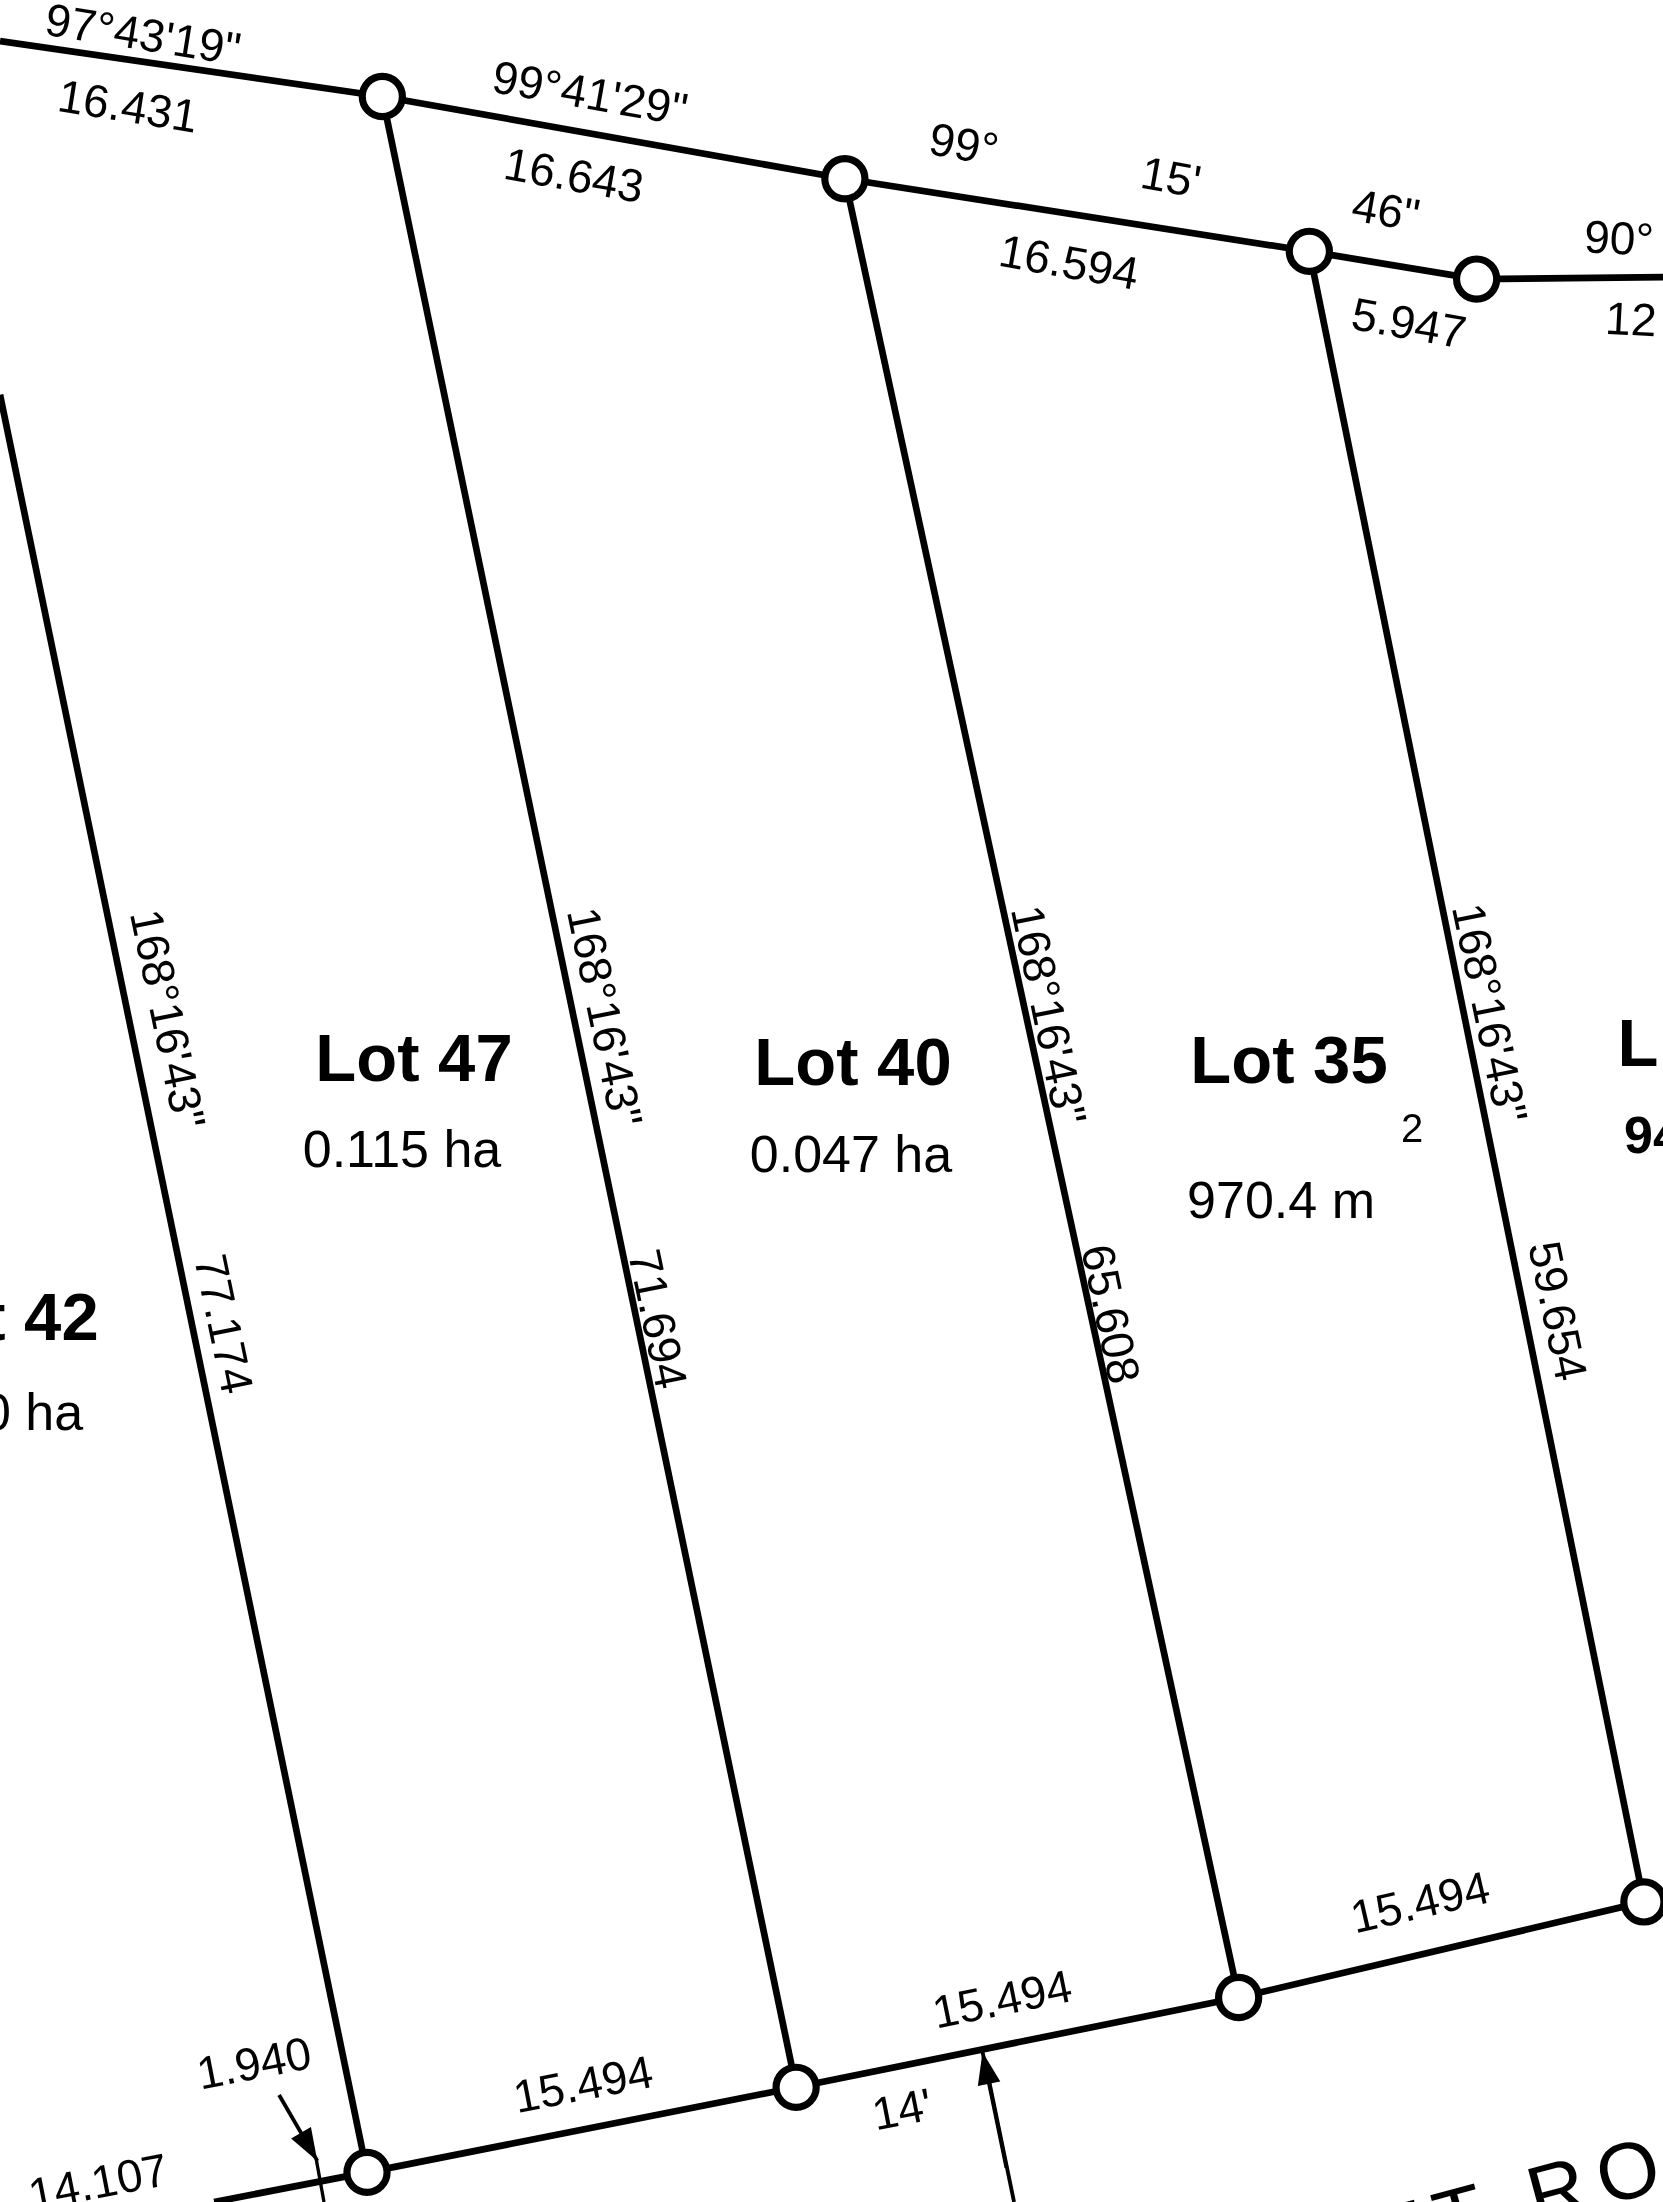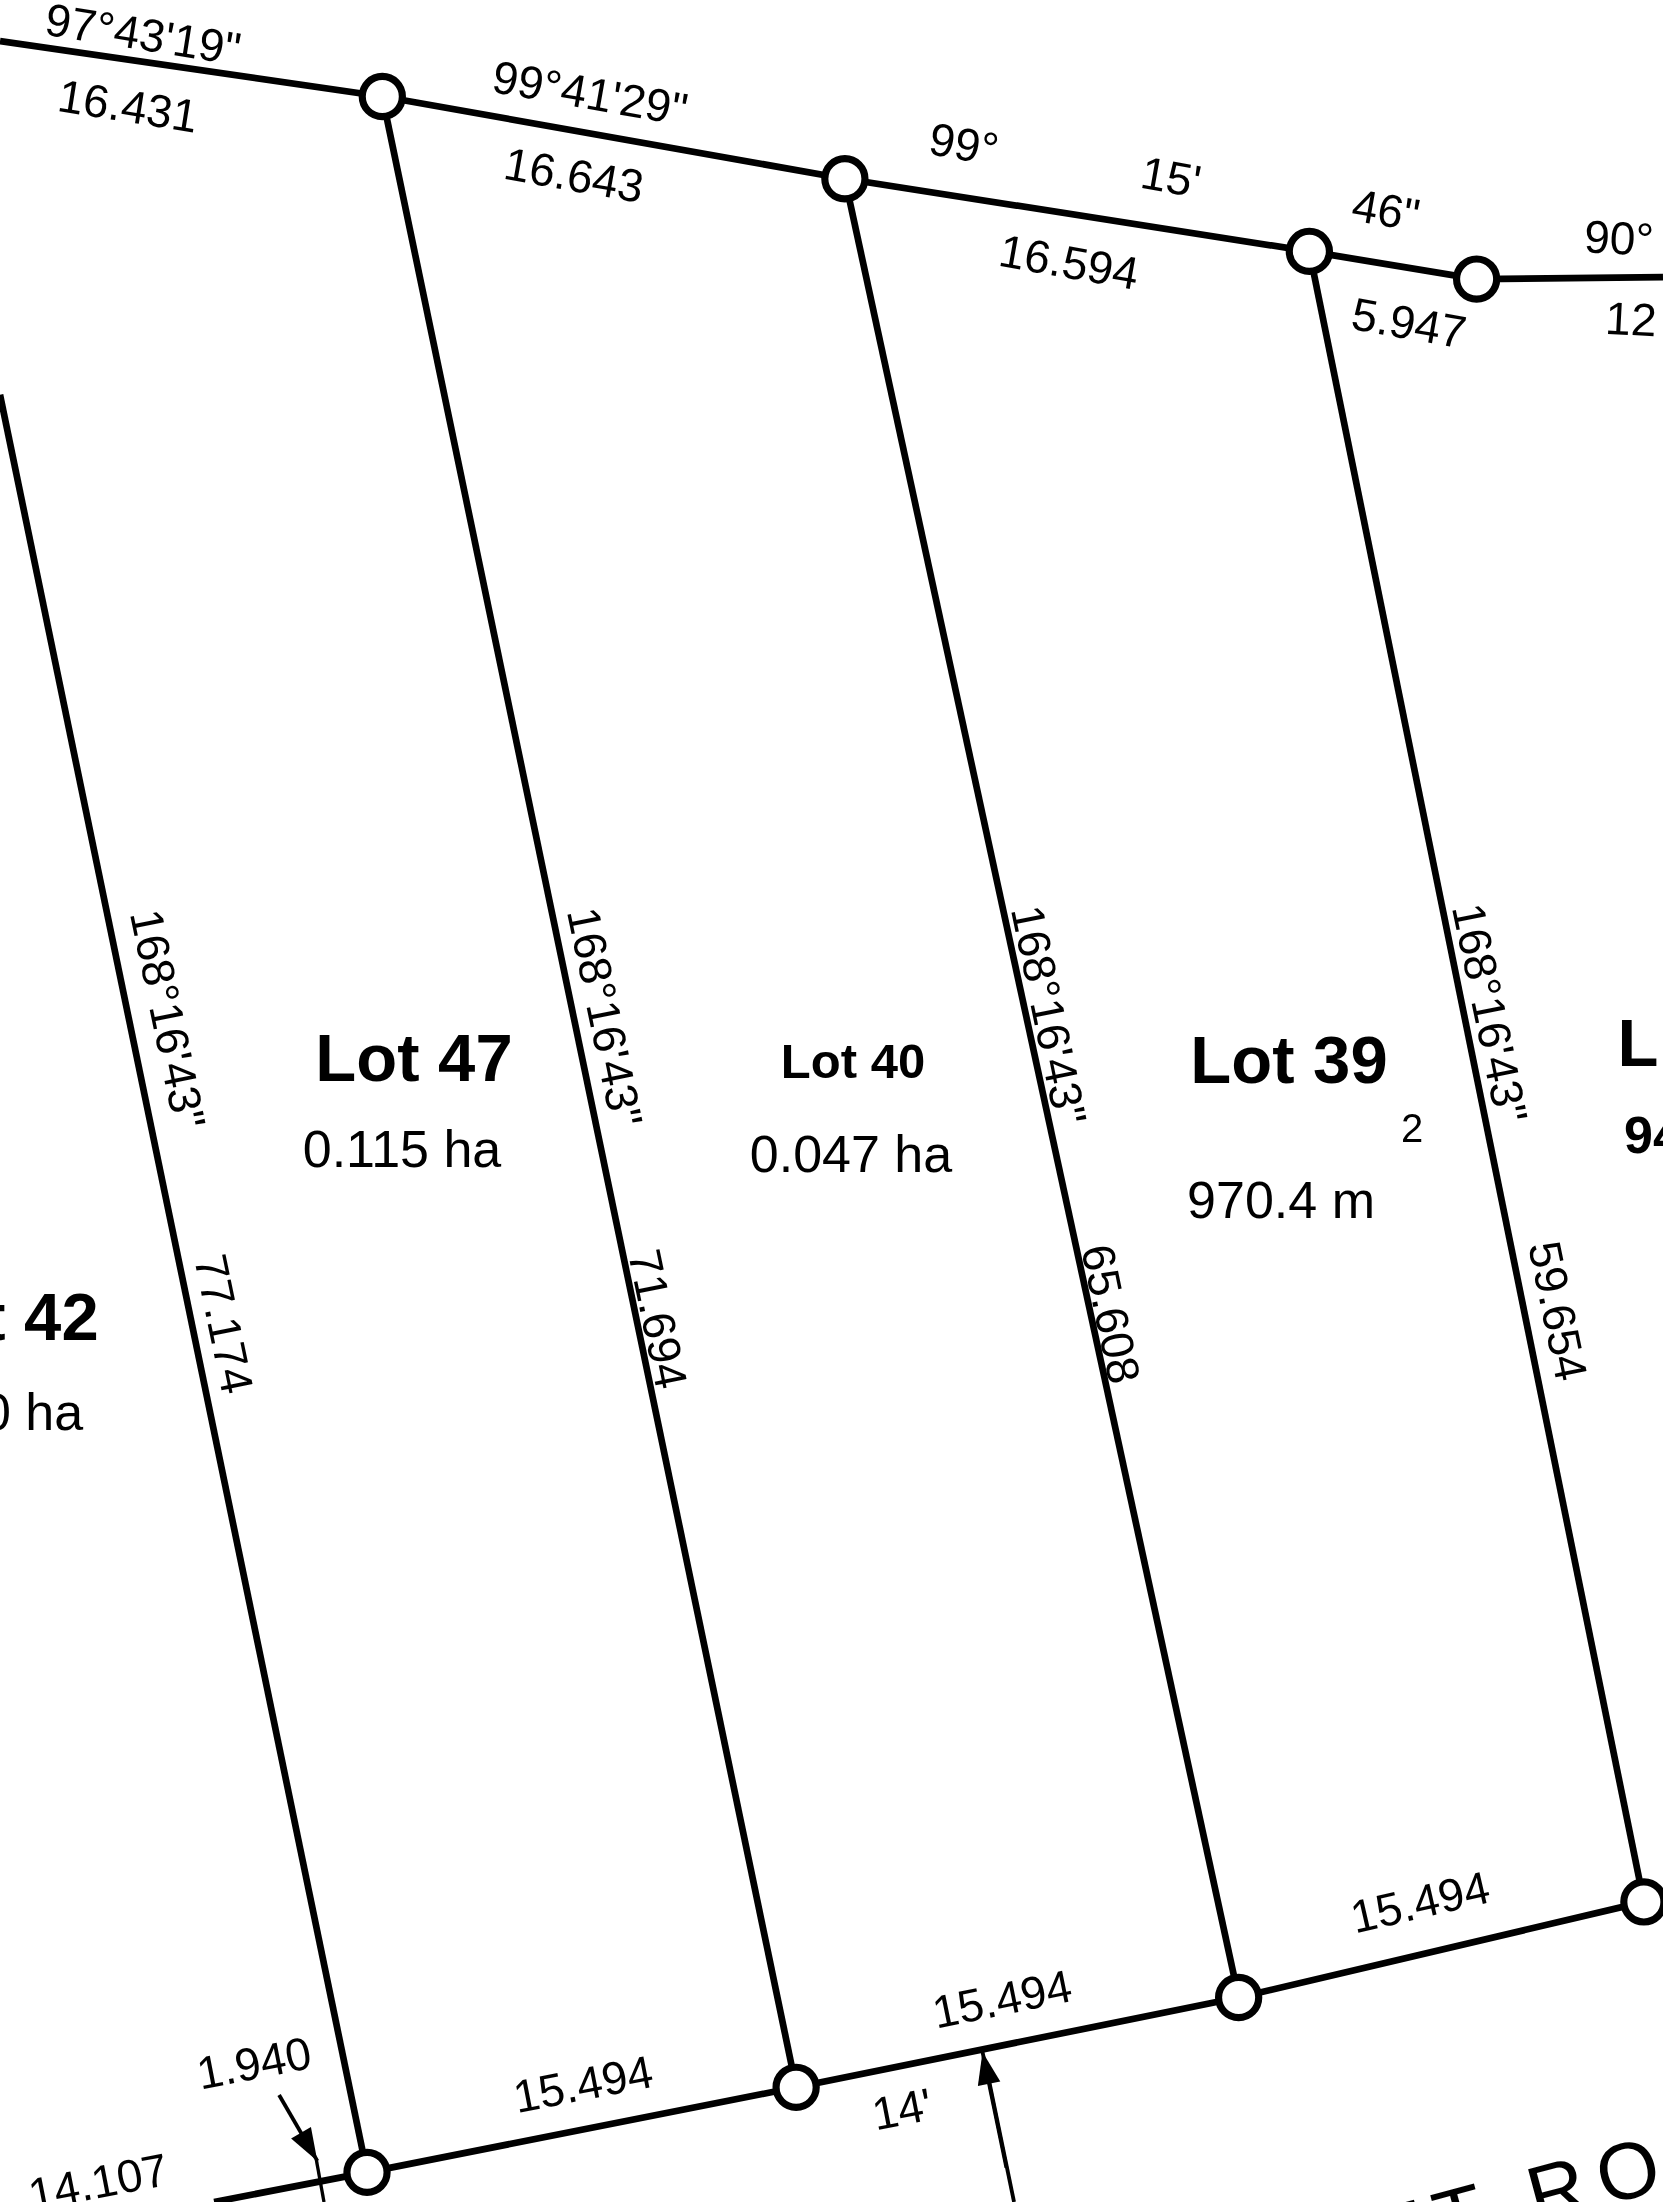--- a/index.html
+++ b/index.html
@@ -52,23 +52,23 @@
       <div class="lbl" style="left: 168px; top: 1019px; font-size: 46px; font-weight: normal; transform: translate(-50%, -50%) rotate(78.3deg);">168°16'43"</div>
       <div class="lbl" style="left: 224px; top: 1324px; font-size: 46px; font-weight: normal; transform: translate(-50%, -50%) rotate(78.3deg);">77.174</div>
       <div class="lbl" style="left: 605px; top: 1017px; font-size: 46px; font-weight: normal; transform: translate(-50%, -50%) rotate(78.3deg);">168°16'43"</div>
       <div class="lbl" style="left: 658px; top: 1319px; font-size: 46px; font-weight: normal; transform: translate(-50%, -50%) rotate(78.3deg);">71.694</div>
       <div class="lbl" style="left: 1049px; top: 1015px; font-size: 46px; font-weight: normal; transform: translate(-50%, -50%) rotate(78.3deg);">168°16'43"</div>
       <div class="lbl" style="left: 1111px; top: 1314px; font-size: 46px; font-weight: normal; transform: translate(-50%, -50%) rotate(78.3deg);">65.608</div>
       <div class="lbl" style="left: 1490px; top: 1013px; font-size: 46px; font-weight: normal; transform: translate(-50%, -50%) rotate(78.3deg);">168°16'43"</div>
       <div class="lbl" style="left: 1558px; top: 1311px; font-size: 46px; font-weight: normal; transform: translate(-50%, -50%) rotate(78.3deg);">59.654</div>
       <div class="lbl" style="left: 414px; top: 1057px; font-size: 67px; font-weight: bold; transform: translate(-50%, -50%) rotate(0deg);">Lot 47</div>
       <div class="lbl" style="left: 402px; top: 1149px; font-size: 52px; font-weight: normal; transform: translate(-50%, -50%) rotate(0deg);">0.115 ha</div>
-      <div class="lbl" style="left: 853px; top: 1061px; font-size: 49px; font-weight: bold; transform: translate(-50%, -50%) rotate(0deg);">Lot 40</div>
+      <div class="lbl" style="left: 853px; top: 1061px; font-size: 67px; font-weight: bold; transform: translate(-50%, -50%) rotate(0deg);">Lot 40</div>
       <div class="lbl" style="left: 851px; top: 1154px; font-size: 52px; font-weight: normal; transform: translate(-50%, -50%) rotate(0deg);">0.047 ha</div>
-      <div class="lbl" style="left: 1289px; top: 1059px; font-size: 67px; font-weight: bold; transform: translate(-50%, -50%) rotate(0deg);">Lot 39</div>
+      <div class="lbl" style="left: 1289px; top: 1059px; font-size: 67px; font-weight: bold; transform: translate(-50%, -50%) rotate(0deg);">Lot 35</div>
       <div class="lbl" style="left: 1281px; top: 1152px; font-size: 52px; font-weight: normal; transform: translate(-50%, -50%) rotate(0deg); margin-top: 48px;">970.4 m</div>
       <div class="lbl" style="left: 1412px; top: 1128px; font-size: 40px; font-weight: normal; transform: translate(-50%, -50%) rotate(0deg);">2</div>
       <div class="lbl" style="left: 0px; top: 1316px; font-size: 67px; font-weight: bold; transform: translate(-50%, -50%) rotate(0deg);">Lot 42</div>
       <div class="lbl" style="left: 32.5px; top: 1412px; font-size: 52px; font-weight: normal; transform: translate(-50%, -50%) rotate(0deg);">0 ha</div>
       <div class="lbl" style="left: 1638px; top: 1042px; font-size: 67px; font-weight: bold; transform: translate(-50%, -50%) rotate(0deg);">L</div>
       <div class="lbl" style="left: 1633px; top: 1135px; font-size: 52px; font-weight: bold; transform: translate(-50%, -50%) rotate(0deg); margin-left: 20px;">94</div>
       <div class="lbl" style="left: 254px; top: 2063px; font-size: 46px; font-weight: normal; transform: translate(-50%, -50%) rotate(-11deg);">1.940</div>
       <div class="lbl" style="left: 98px; top: 2182px; font-size: 46px; font-weight: normal; transform: translate(-50%, -50%) rotate(-11deg);">14.107</div>
       <div class="lbl" style="left: 583px; top: 2084px; font-size: 46px; font-weight: normal; transform: translate(-50%, -50%) rotate(-11deg);">15.494</div>
       <div class="lbl" style="left: 1002px; top: 1999px; font-size: 46px; font-weight: normal; transform: translate(-50%, -50%) rotate(-11.5deg);">15.494</div>

